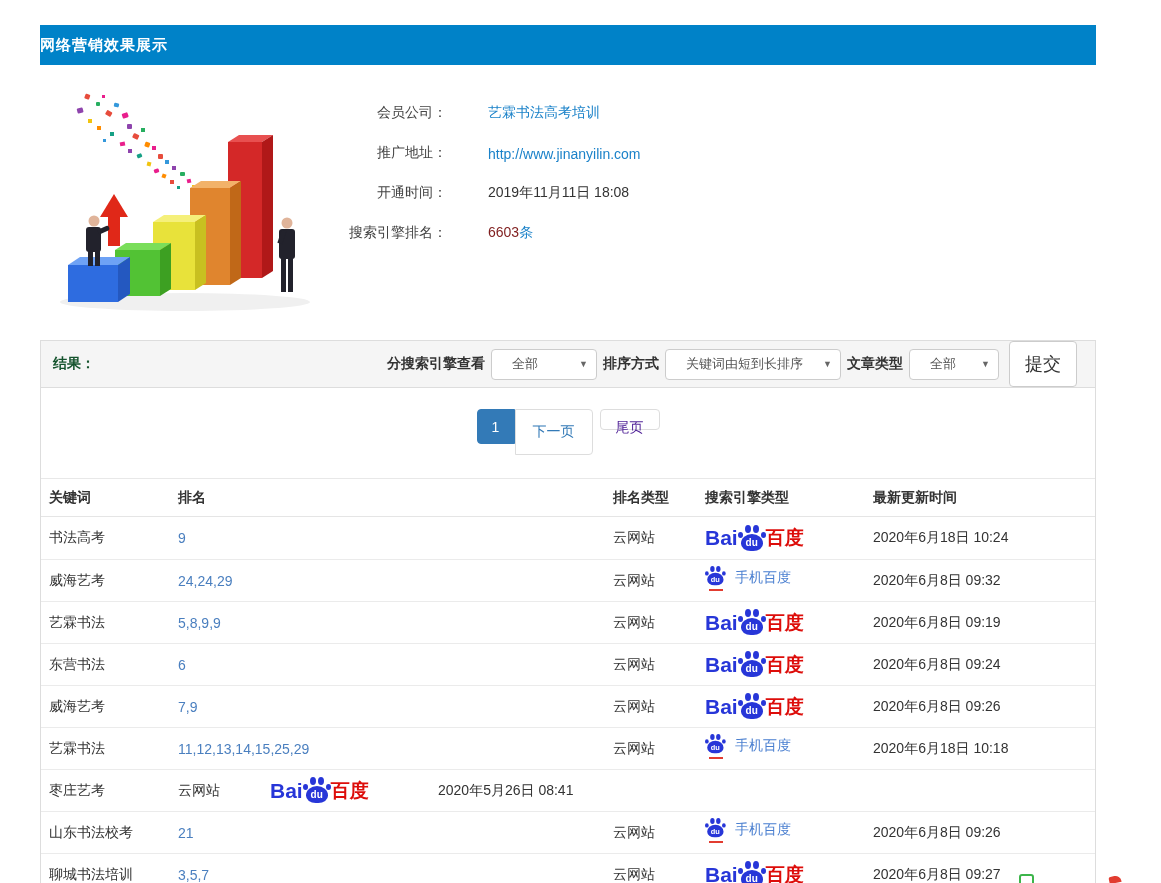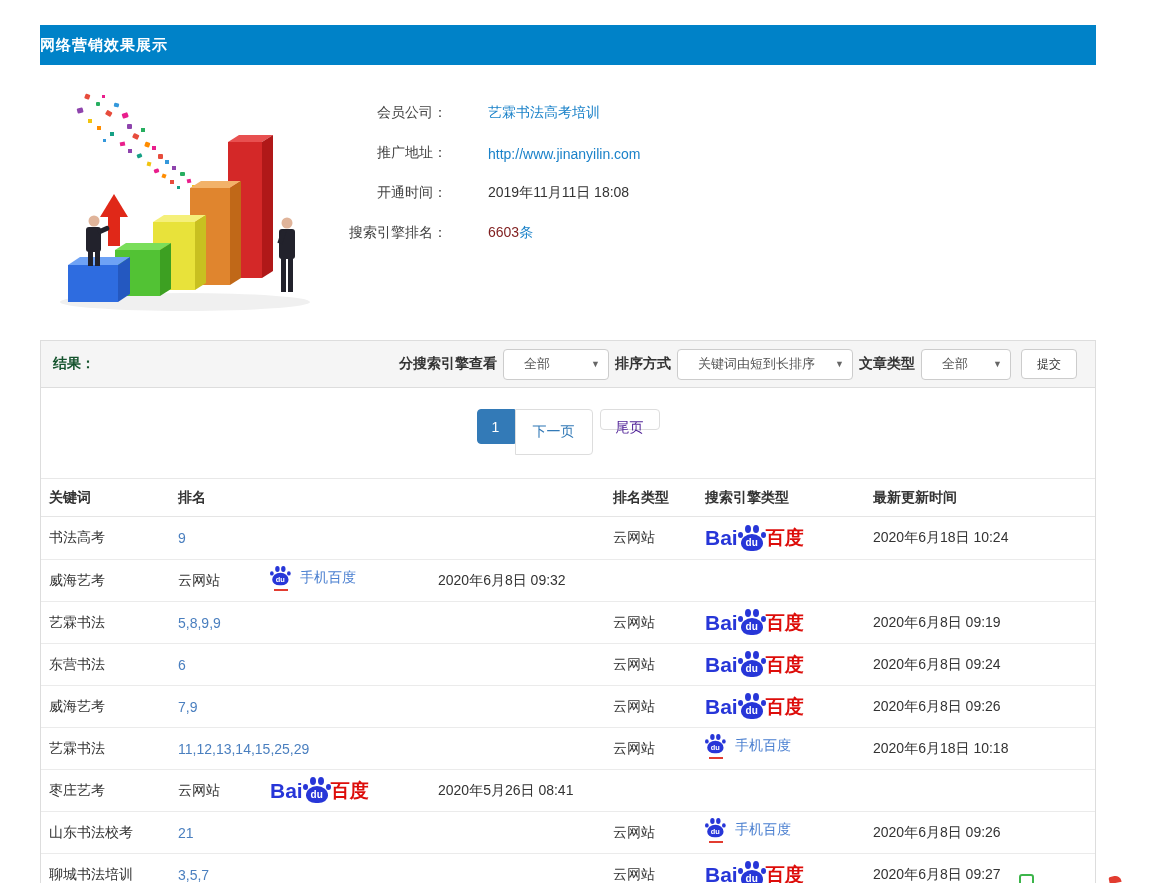--- a/index.html
+++ b/index.html
@@ -28,22 +28,22 @@
   .filter-bar { height:47px; background:#f5f5f5; border-bottom:1px solid #ddd;
     display:flex; align-items:center; padding:0 18px 0 12px; }
   .result-label { font-size:14px; font-weight:bold; color:#14532d; }
   .flabel { font-weight:bold; font-size:14px; color:#333; margin:0 6px; white-space:nowrap; }
   .flabel.first { margin-left:auto; }
   .sel { display:inline-flex; align-items:center; justify-content:space-between;
     height:31px; border:1px solid #ccc; border-radius:4px; background:#fff;
     padding:0 8px 0 20px; font-size:13px; color:#555; cursor:pointer; }
   .sel .car { font-size:9px; color:#666; margin-left:10px; }
   .sel.w1 { width:106px; } .sel.w2 { width:176px; } .sel.w3 { width:90px; }
-  .submit-btn { height:30px; padding:0 15px; margin-left:10px; border:1px solid #ccc;
-    border-radius:4px; background:#fff; font-size:12px; color:#333; cursor:pointer;
+  .submit-btn { height:46px; padding:0 15px; margin-left:10px; border:1px solid #ccc;
+    border-radius:4px; background:#fff; font-size:18px; color:#333; cursor:pointer;
     font-family:inherit; }
 
   
   .pagination { margin-top:21px; display:flex; justify-content:center; }
   .pg-num { min-width:38px; height:35px; line-height:35px; text-align:center;
     background:#337ab7; color:#fff; border:1px solid #337ab7;
     border-radius:4px 0 0 4px; font-size:14px; cursor:pointer; }
   .pg-next { height:46px; line-height:35px; padding:4px 17px; background:#fff;
     border:1px solid #ddd; border-left:1px solid #ddd; border-radius:0 4px 4px 0;
     color:#337ab7; font-size:14px; cursor:pointer; }
@@ -256,20 +256,21 @@
                 <span class="toe t4"></span>
                 <span class="pad"></span>
                 <span class="du">du</span>
               </span>
               <span class="cn">百度</span>
             </span></div>
           <div class="c5">2020年6月18日 10:24</div>
         </div>
         <div class="t-row">
           <div class="c1">威海艺考</div>
+          <div class="c2"><a class="rank-link" href="#">24,24,29</a></div>
           <div class="c3">云网站</div>
           <div class="c4"><span class="mbd-logo">
               <span class="paw-wrap"><span class="paw"><span class="toe t1"></span><span class="toe t2"></span><span class="toe t3"></span><span class="toe t4"></span><span class="pad"></span><span class="du">du</span></span><span class="uline"></span></span>
               <span class="mlabel">手机百度</span>
             </span></div>
           <div class="c5">2020年6月8日 09:32</div>
         </div>
         <div class="t-row">
           <div class="c1">艺霖书法</div>
           <div class="c2"><a class="rank-link" href="#">5,8,9,9</a></div>

